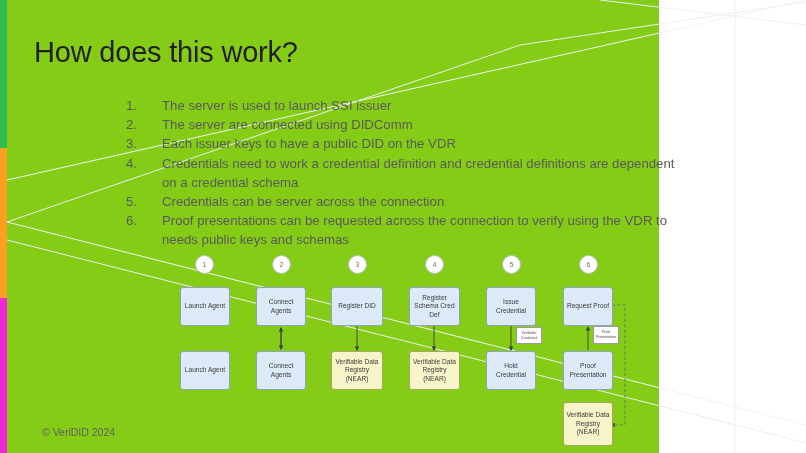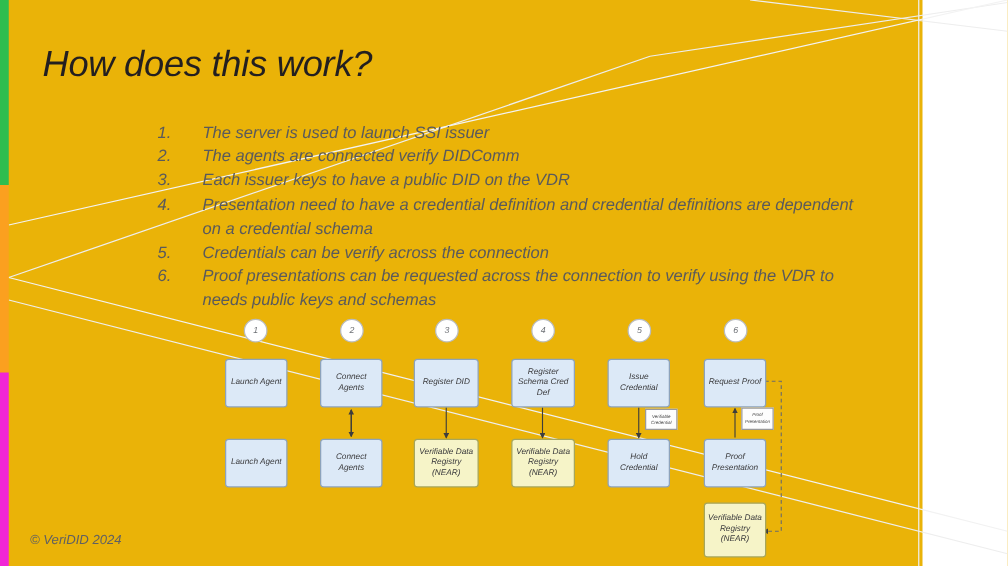--- a/index.html
+++ b/index.html
@@ -4,23 +4,22 @@
 <style>
   * { box-sizing: border-box; margin: 0; padding: 0; }
   html, body {
     width: 806px; height: 453px;
     background: #ffffff;
     font-family: "Liberation Sans", sans-serif;
     overflow: hidden;
   }
   #slide {
     position: relative;
-    width: 738px; height: 453px;
-    background: #eab308;
-    font-style: italic;
+    width: 659px; height: 453px;
+    background: #84cc16;
   }
 
   
   #bg-lines { position: absolute; left:0; top:0; width:806px; height:453px; pointer-events:none; }
 
   
   .rail { position: absolute; left: 0; width: 7px; }
   #rail-green  { top: 0px;   height: 148px; }
   #rail-orange { top: 148px; height: 150px; }
   #rail-pink   { top: 298px; height: 155px; }
@@ -70,21 +69,21 @@
     position: absolute;
     background: #fdfdfd; border: 1px solid #9a9a9a;
     font-size: 3.6px; line-height: 4.6px; color: #4a4a4a;
     text-align: center;
     display: flex; align-items: center; justify-content: center;
     padding: 1px;
   }
 
   
   #footer {
-    position: absolute; left: 24px; top: 426px;
+    position: absolute; left: 42px; top: 426px;
     font-size: 10.5px; color: #606062;
   }
 </style>
 </head>
 <body>
 
 <div id="slide">
 
   <svg id="bg-lines" viewBox="0 0 806 453" xmlns="http://www.w3.org/2000/svg">
     <line x1="735" y1="0" x2="735" y2="453" stroke="#eeeeee" stroke-width="1"></line>
@@ -102,33 +101,33 @@
 
   <div id="page-title">How does this work?</div>
 
   <div id="bullet-list">
     <div class="bullet-row">
       <span class="bullet-num">1.</span>
       <span class="bullet-text">The server is used to launch SSI issuer</span>
     </div>
     <div class="bullet-row">
       <span class="bullet-num">2.</span>
-      <span class="bullet-text">The agents are connected verify DIDComm</span>
+      <span class="bullet-text">The server are connected using DIDComm</span>
     </div>
     <div class="bullet-row">
       <span class="bullet-num">3.</span>
       <span class="bullet-text">Each issuer keys to have a public DID on the VDR</span>
     </div>
     <div class="bullet-row">
       <span class="bullet-num">4.</span>
-      <span class="bullet-text">Presentation need to have a credential definition and credential definitions are dependent on a credential schema</span>
+      <span class="bullet-text">Credentials need to work a credential definition and credential definitions are dependent on a credential schema</span>
     </div>
     <div class="bullet-row">
       <span class="bullet-num">5.</span>
-      <span class="bullet-text">Credentials can be verify across the connection</span>
+      <span class="bullet-text">Credentials can be server across the connection</span>
     </div>
     <div class="bullet-row">
       <span class="bullet-num">6.</span>
       <span class="bullet-text">Proof presentations can be requested across the connection to verify using the VDR to needs public keys and schemas</span>
     </div>
   </div>
 
   <div id="diagram">
 
     <svg style="position:absolute;left:0;top:0;width:806px;height:453px;" viewBox="0 0 806 453" xmlns="http://www.w3.org/2000/svg">

